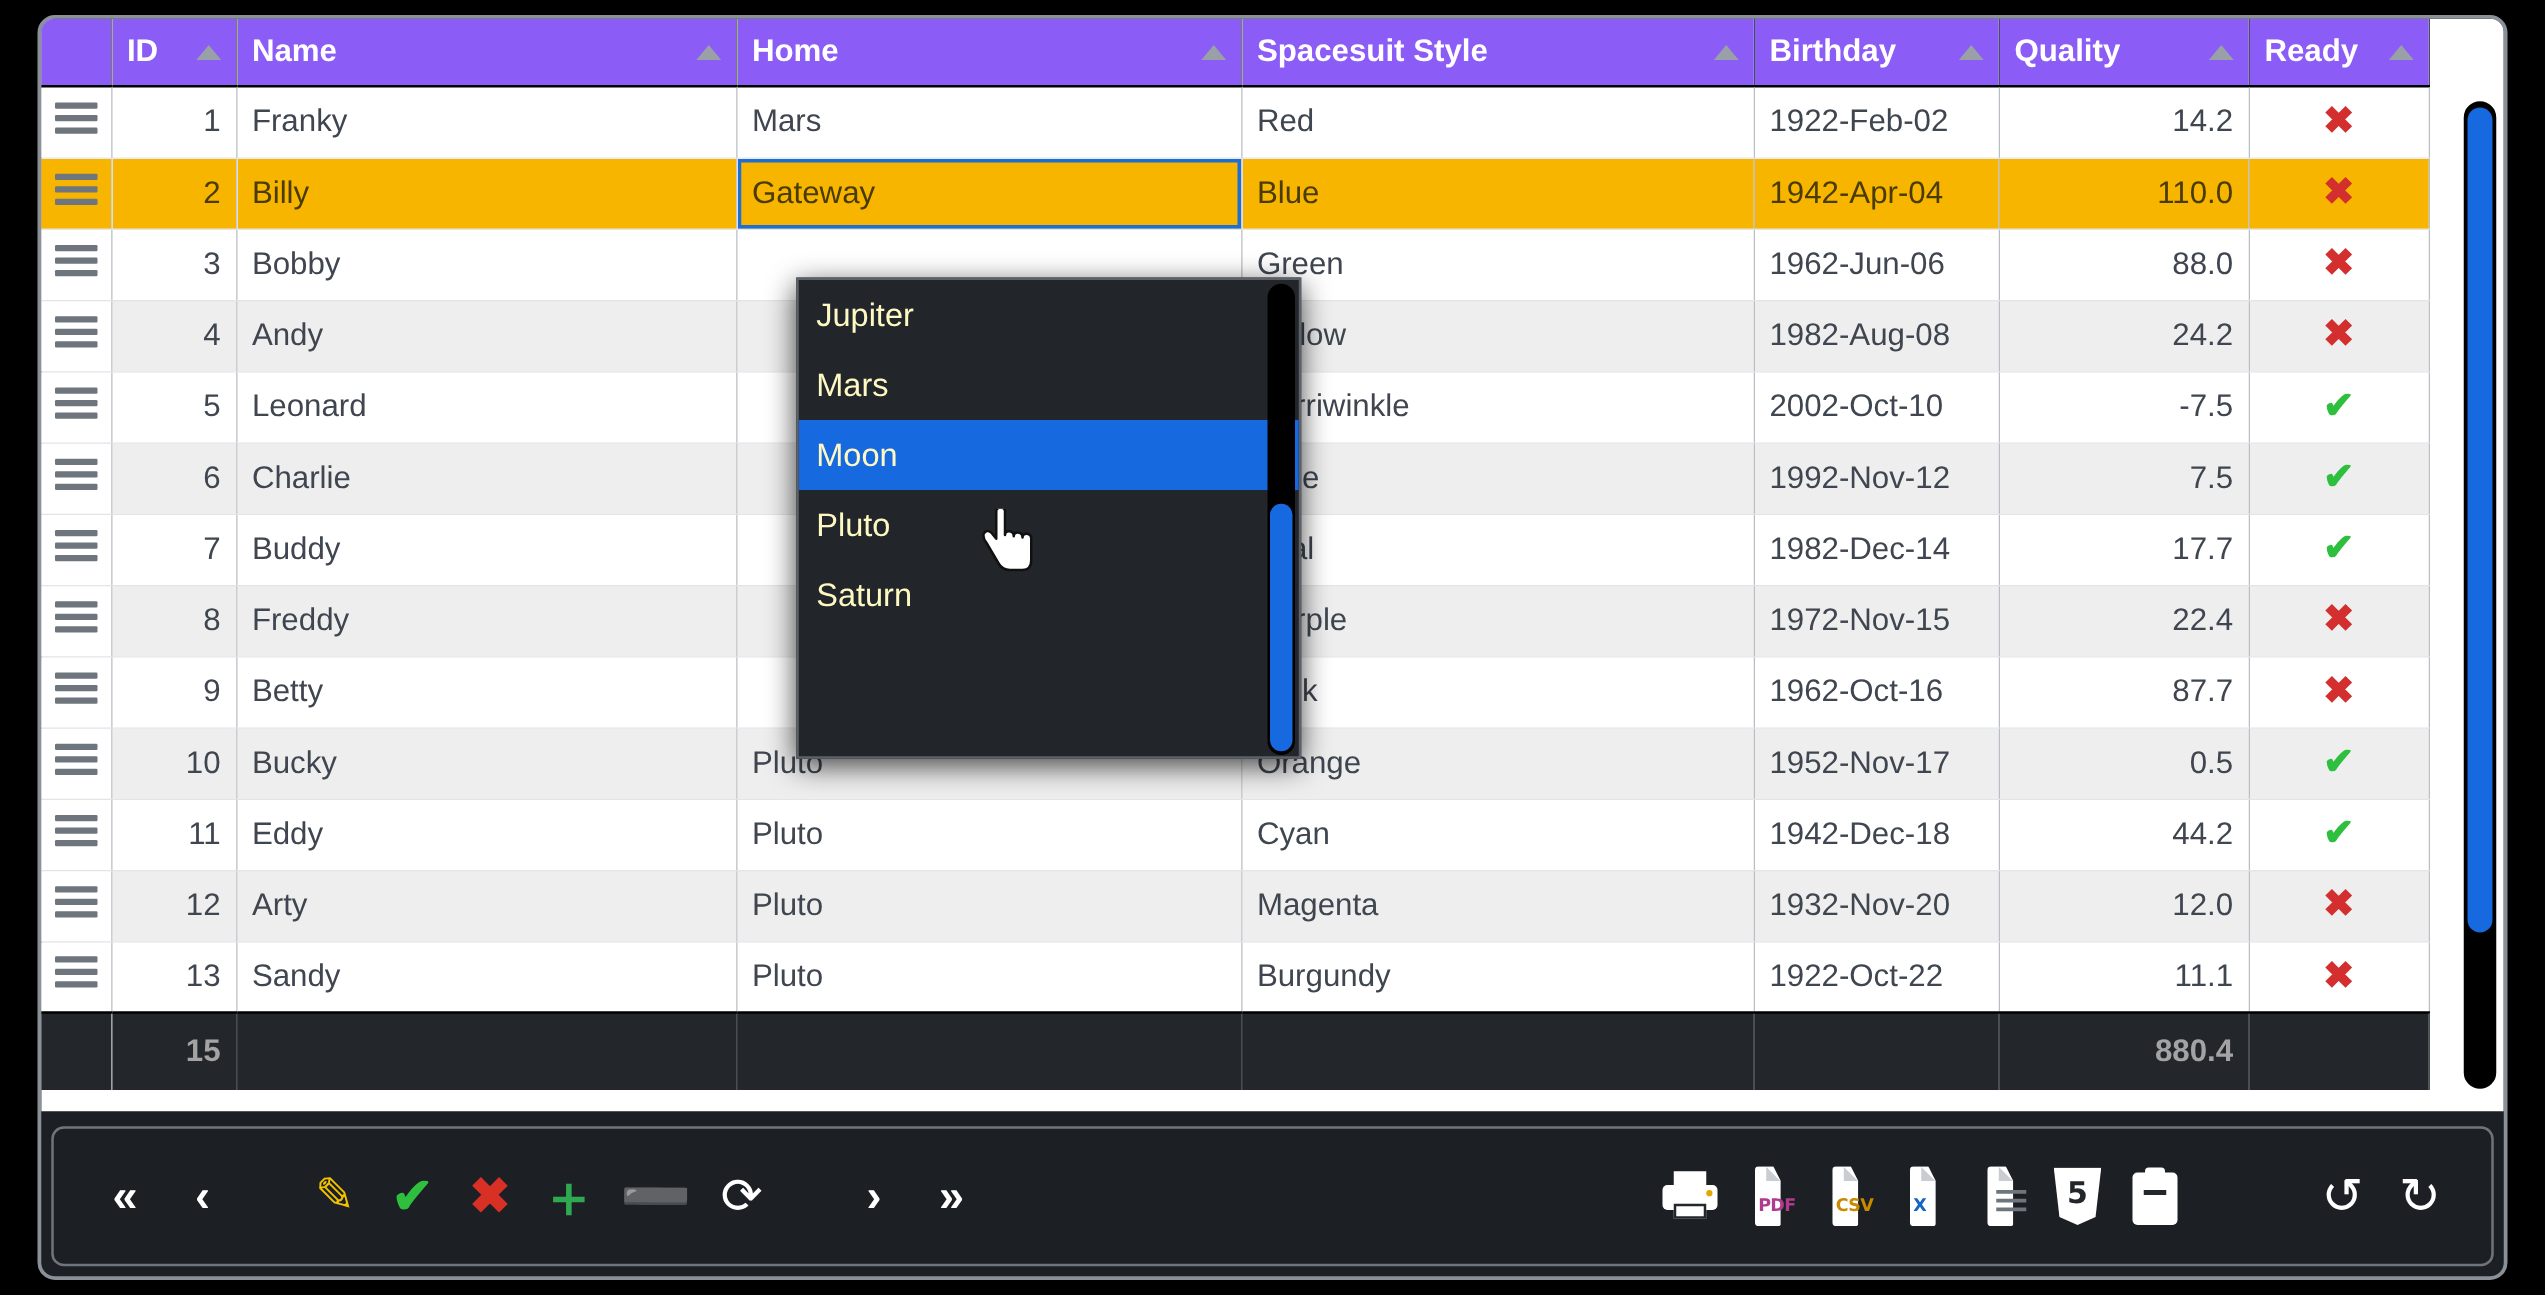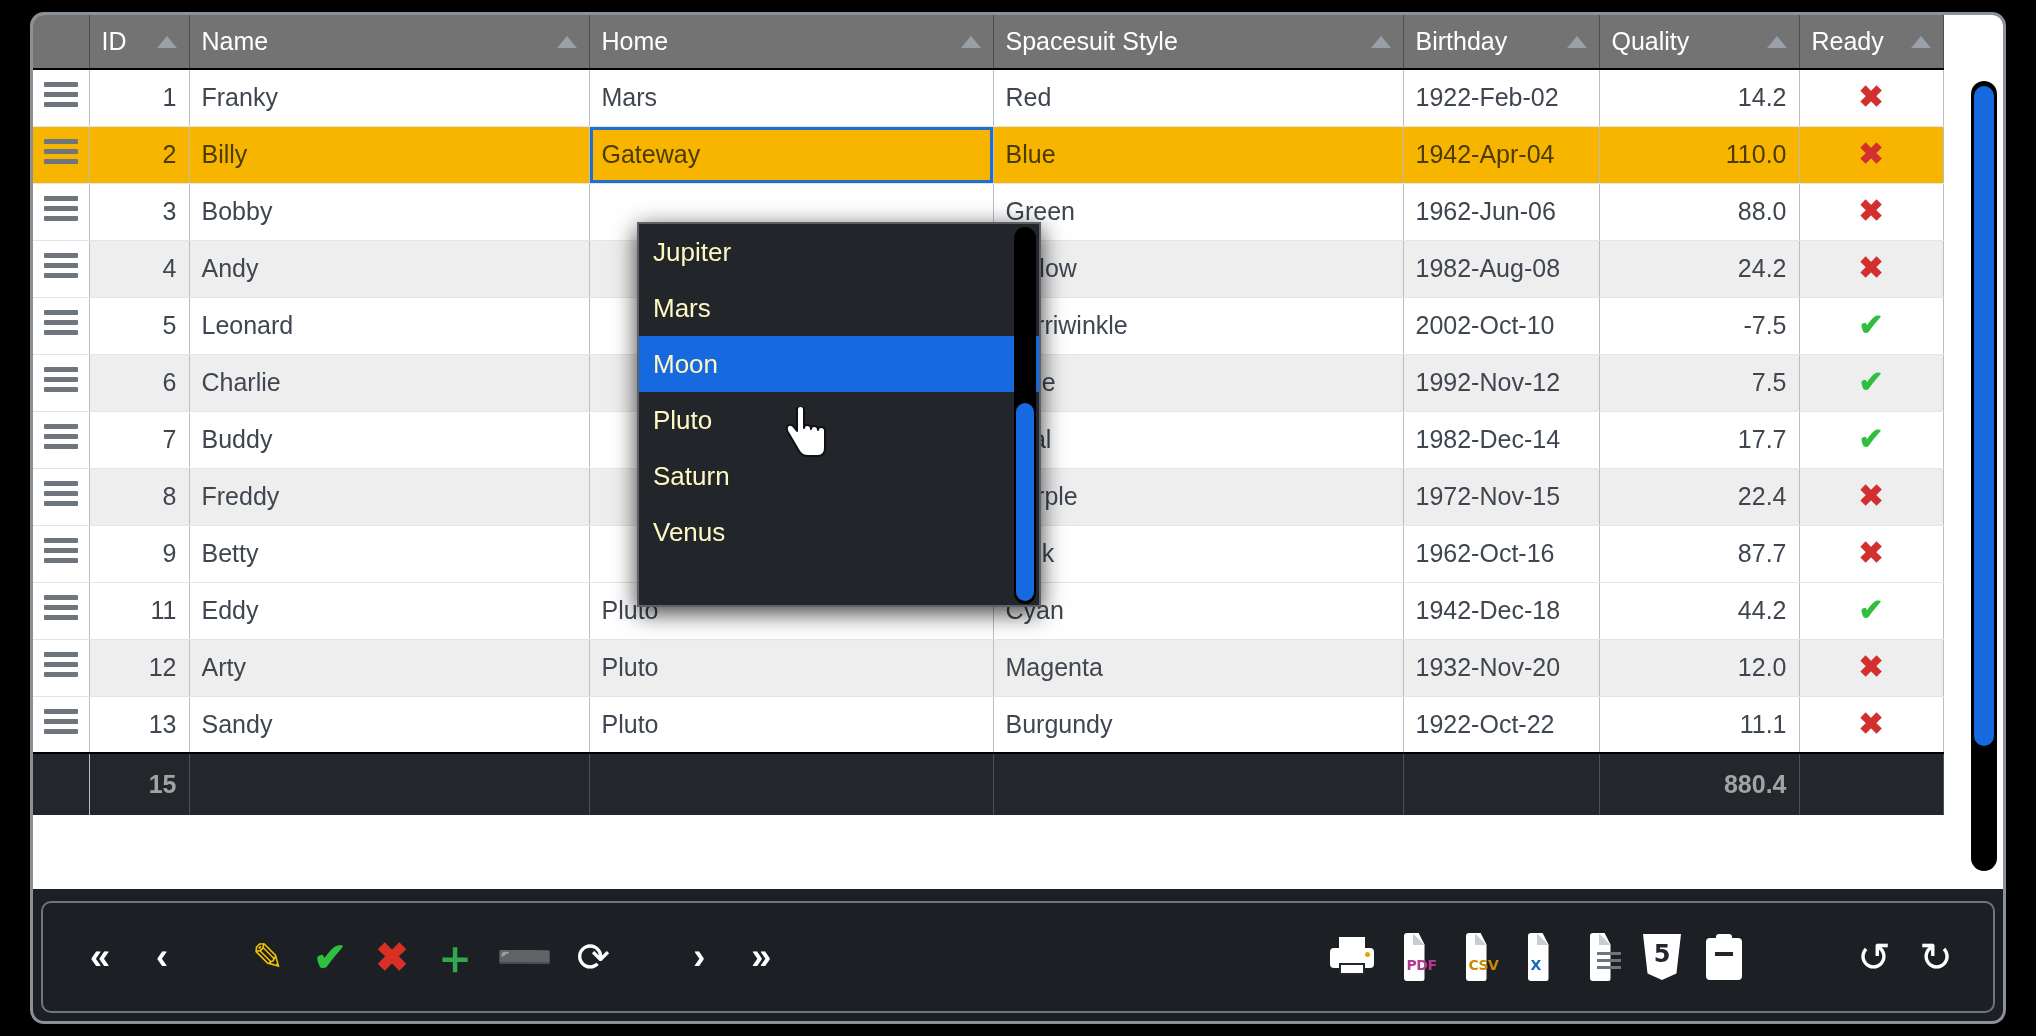--- a/index.html
+++ b/index.html
@@ -29,23 +29,23 @@
     background: #ffffff;
   }
   table.grid {
     border-collapse: collapse;
     width: 1910px;
     table-layout: fixed;
     font-size: 25px;
   }
   
   thead th {
-    background: #737373;
+    background: #8b5cf6;
     color: #ffffff;
-    font-weight: normal;
+    font-weight: bold;
     font-size: 25px;
     height: 54px;
     padding: 0 12px;
     text-align: right;
     border-right: 1px solid #4a4f56;
     border-bottom: 2px solid #000;
     position: relative;
     white-space: nowrap;
     vertical-align: middle;
   }
@@ -429,20 +429,30 @@
           <tr class="odd">
             <td class="cell-handle"><span class="handle-icon"><i></i><i></i><i></i></span></td>
             <td class="num">9</td>
             <td>Betty</td>
             <td></td>
             <td>Pink</td>
             <td>1962-Oct-16</td>
             <td class="num">87.7</td>
             <td class="center"><span class="mark-x">✖</span></td>
           </tr>
+          <tr class="even">
+            <td class="cell-handle"><span class="handle-icon"><i></i><i></i><i></i></span></td>
+            <td class="num">10</td>
+            <td>Bucky</td>
+            <td>Pluto</td>
+            <td>Orange</td>
+            <td>1952-Nov-17</td>
+            <td class="num">0.5</td>
+            <td class="center"><span class="mark-check">✔</span></td>
+          </tr>
           <tr class="odd">
             <td class="cell-handle"><span class="handle-icon"><i></i><i></i><i></i></span></td>
             <td class="num">11</td>
             <td>Eddy</td>
             <td>Pluto</td>
             <td>Cyan</td>
             <td>1942-Dec-18</td>
             <td class="num">44.2</td>
             <td class="center"><span class="mark-check">✔</span></td>
           </tr>
@@ -486,21 +496,20 @@
     </div>
   </div>
 
   <div class="dropdown" id="dropdown">
 
   <div class="dd-item">Jupiter</div>
       <div class="dd-item">Mars</div>
       <div class="dd-item highlight">Moon</div>
       <div class="dd-item">Pluto</div>
       <div class="dd-item">Saturn</div>
-      <div class="dd-item">Venus</div>
       <div class="dd-scroll">
       <div class="dd-scroll-thumb"></div>
     </div>
     </div>
 
   <svg class="cursor-hand" viewBox="0 0 44 52">
     <path d="M12 2 L12 24 L8 19 Q4 16 2 20 Q1 23 4 27 L14 44 Q17 49 23 49 L33 49 Q40 49 40 41 L40 24 Q40 20 36 20 Q33 20 33 23 Q33 19 29 19 Q26 19 26 22 Q26 18 22 18 Q19 18 19 21 L19 2 Q19 -1 15.5 -1 Q12 -1 12 2 Z" fill="#ffffff" stroke="#111111" stroke-width="2" stroke-linejoin="round"></path>
   </svg>
 
   <div class="toolbar">

